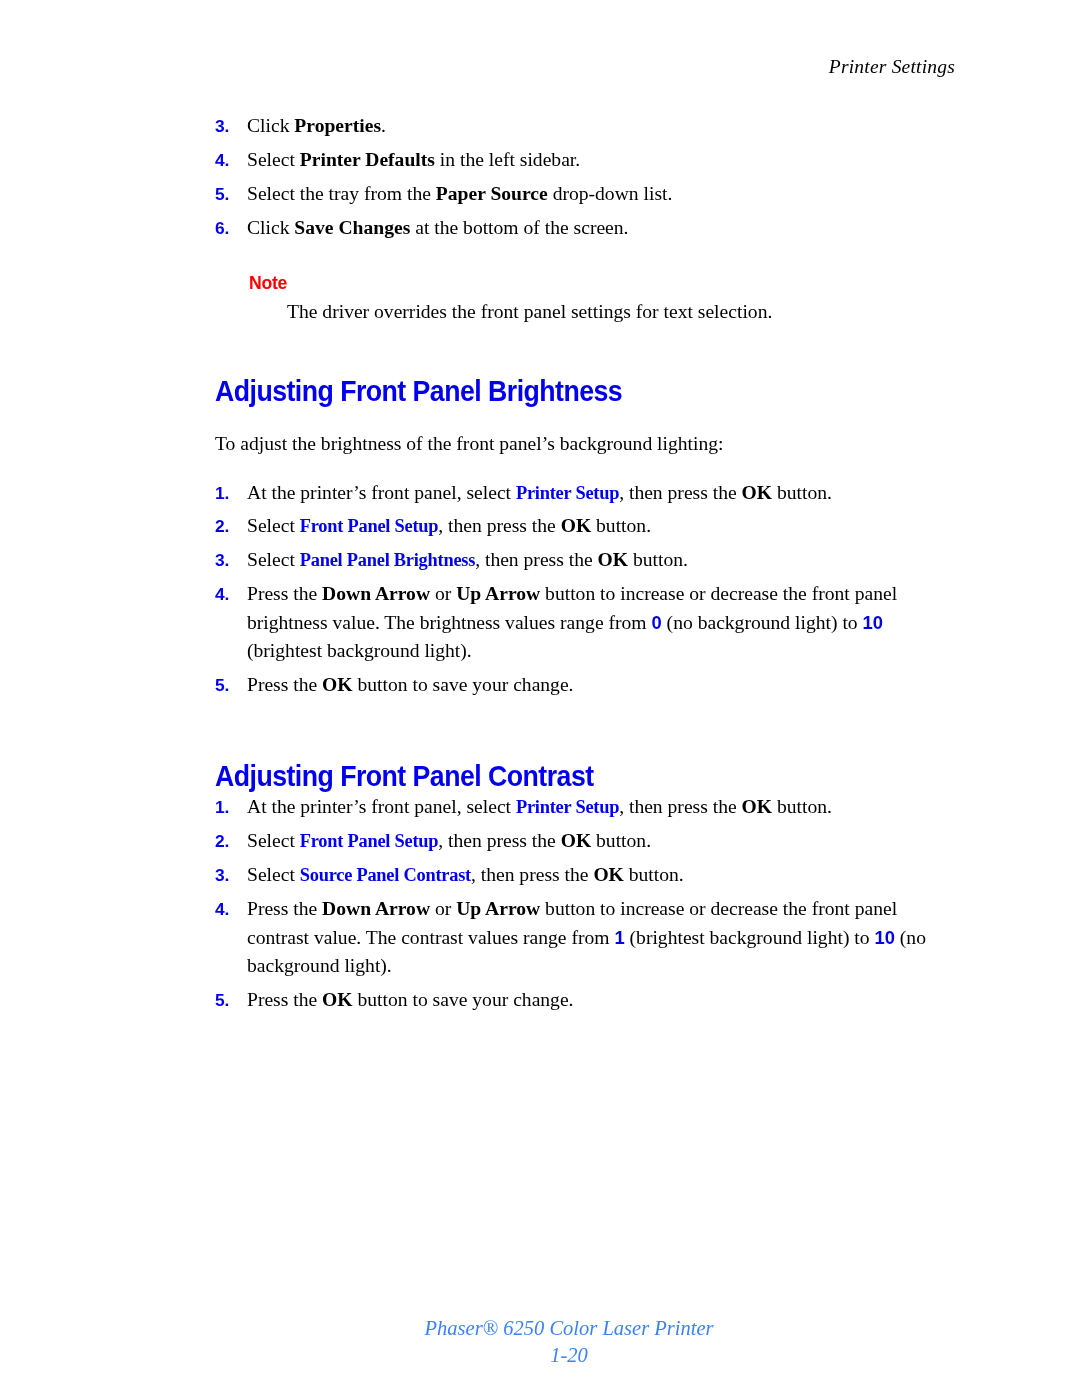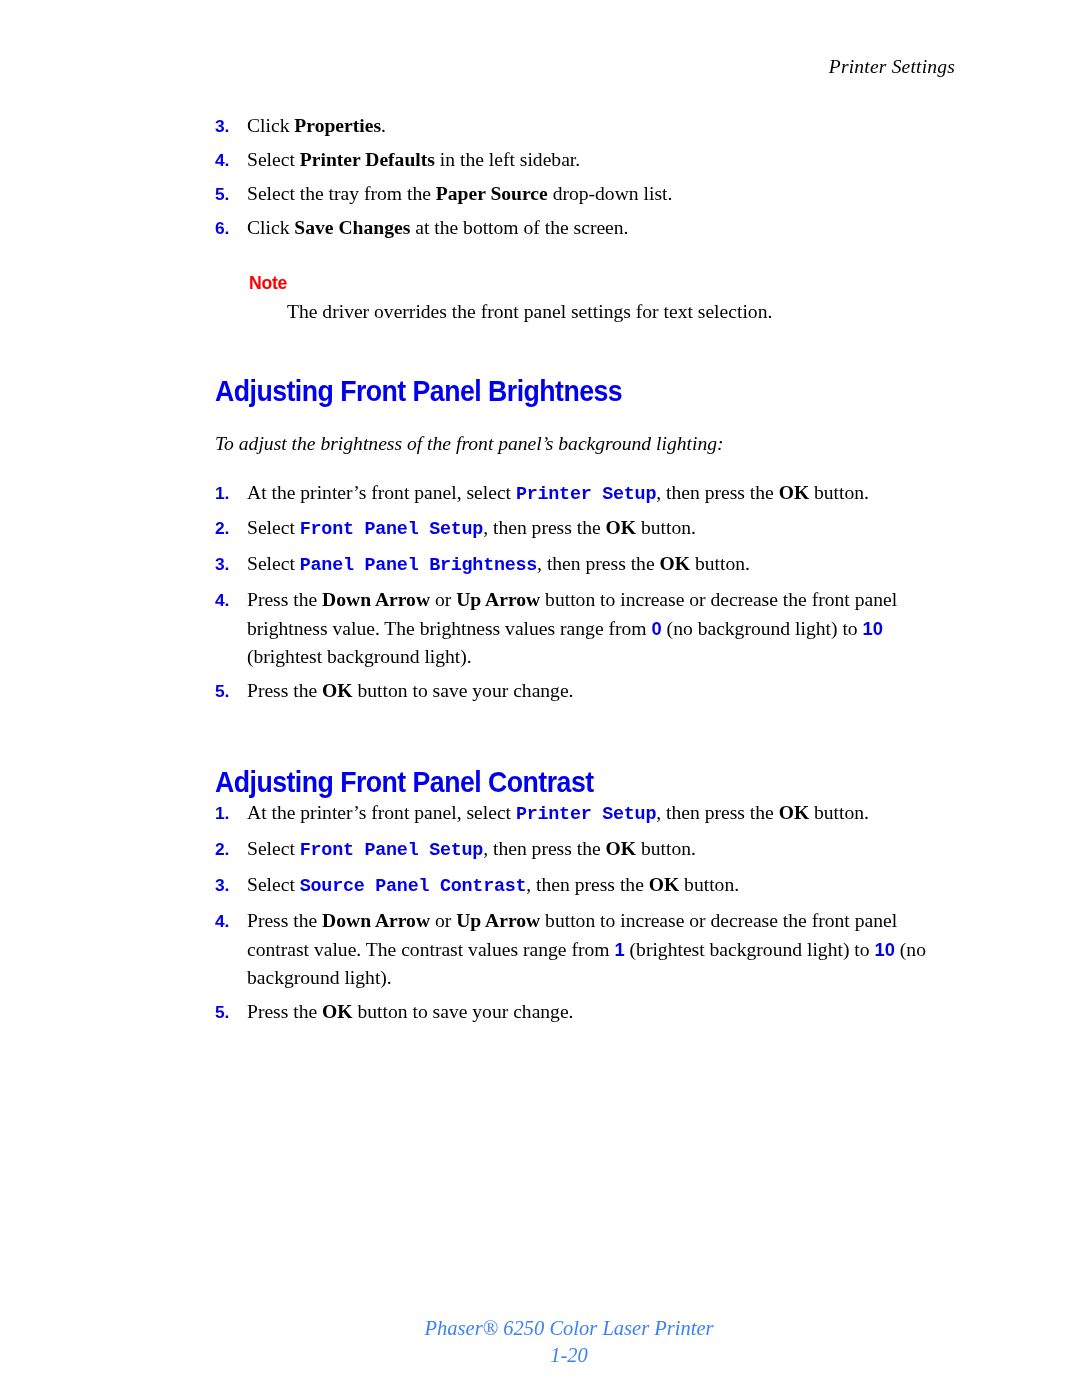--- a/index.html
+++ b/index.html
@@ -70,21 +70,21 @@
     font-size: 17.4px;
     color: #0000ee;
     letter-spacing: -0.2px;
   }
 
   .steps-block { margin-bottom: 0; }
 
   
   .b  { font-weight: bold; }                 
   .ui {                                       
-    font-family: Liberation Mono, monospace;
+    font-family: Liberation Serif, serif;
     font-weight: bold;
     color: #0000ee;
     font-size: 18.4px;
     letter-spacing: -0.25px;
   }
   .val {                                      
     font-family: "Liberation Sans", "DejaVu Sans", sans-serif;
     font-weight: bold;
     color: #0000ee;
     font-size: 18.4px;
@@ -127,21 +127,20 @@
   .heading-wrap-brightness { margin-top: 48px; }
   .heading-wrap-contrast   { margin-top: 60px; }
 
   
   p.intro {
     margin: 0;
     padding: 0;
     font-size: 19.6px;
     line-height: 28.4px;
     text-align: left;
-    font-style: italic;
   }
   .intro-wrap { margin-top: 22px; margin-bottom: 20px; }
 
   
   .footer {
     position: absolute;
     left: 0;
     top: 1315px;
     width: 1080px;
     text-align: center;

